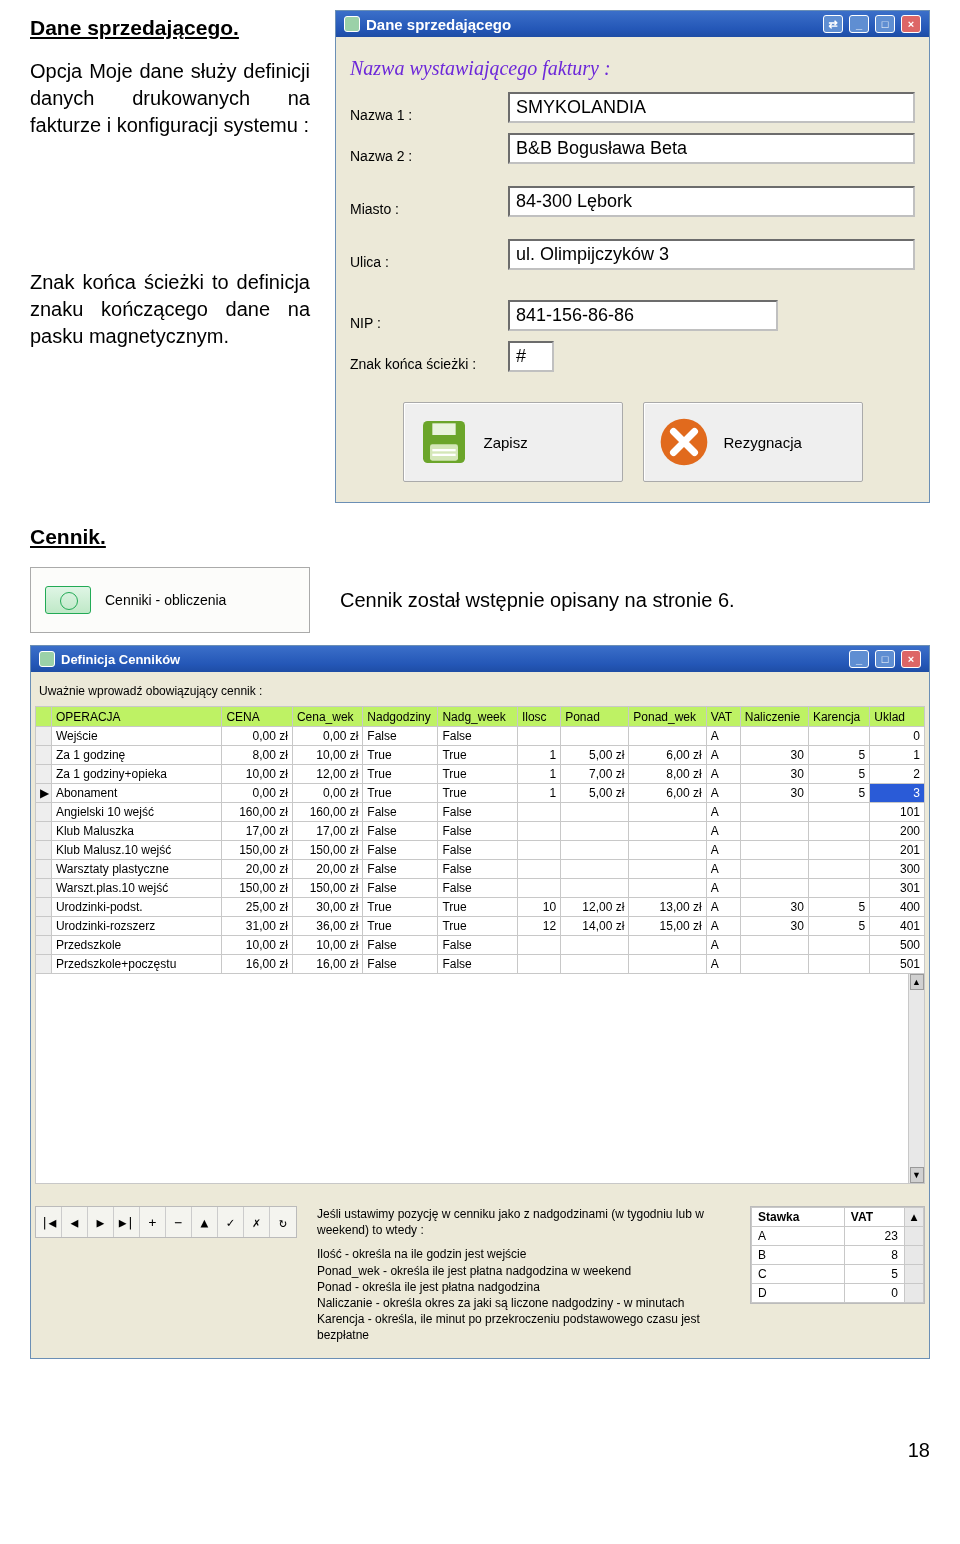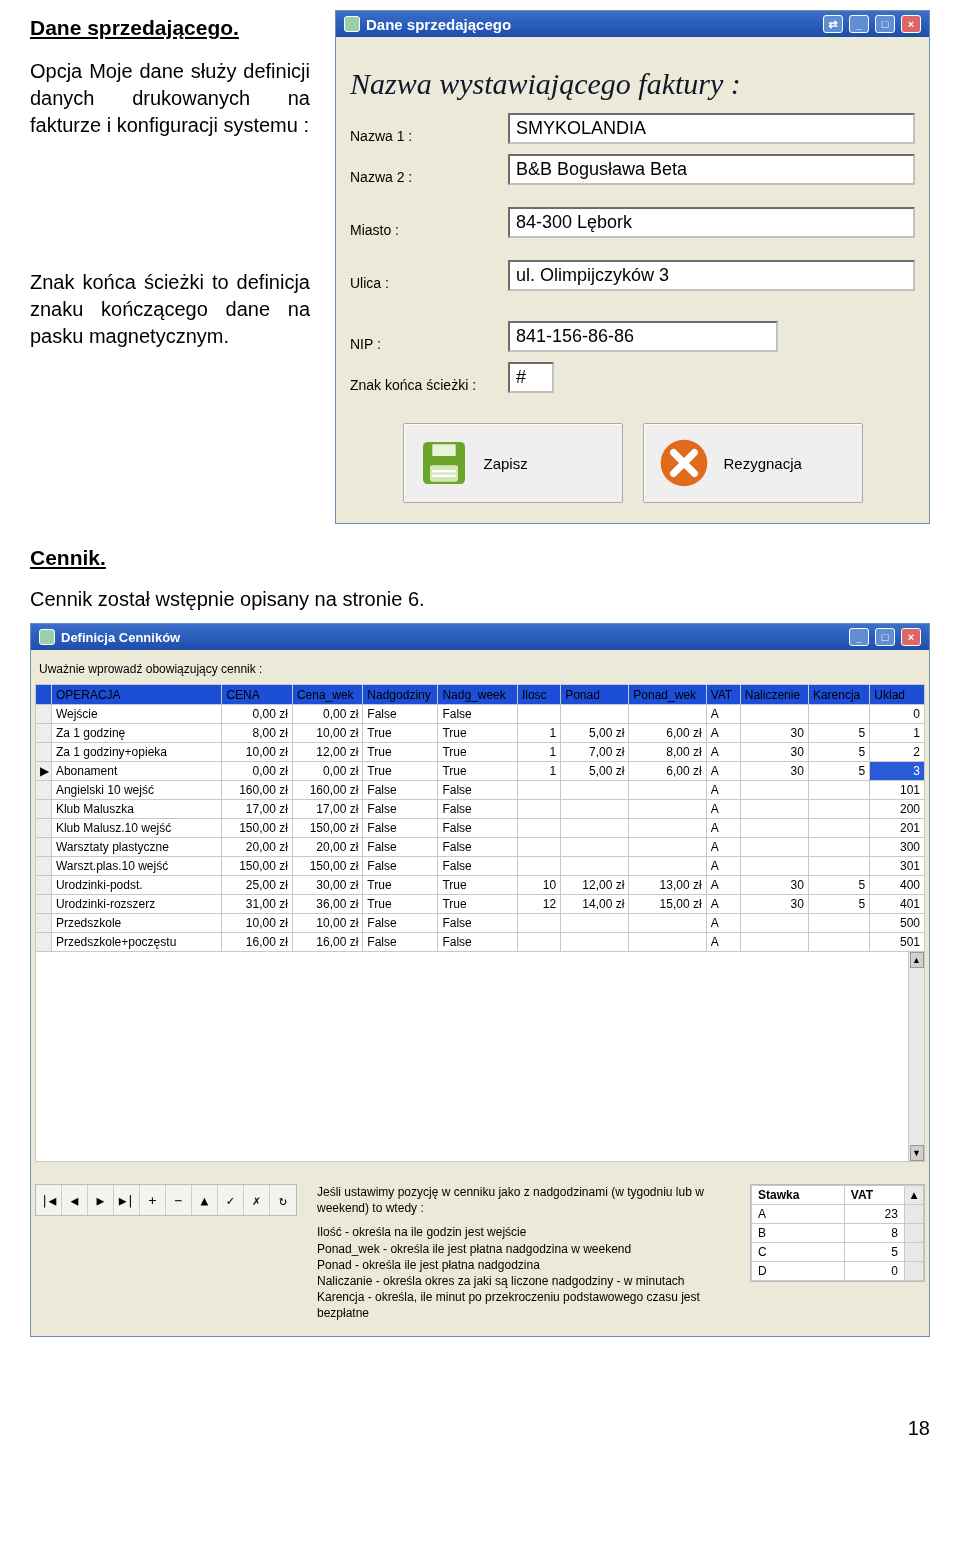--- a/index.html
+++ b/index.html
@@ -7,39 +7,39 @@
   .top-row { display:flex; gap:25px; }
   .left-col { width:280px; padding-top:6px;}
   .h-underline { text-decoration:underline; font-weight:bold; font-size:21px; margin:0 0 18px 0; }
   .para { font-size:20px; text-align:justify; line-height:1.35; margin:0 0 130px 0;}
   .para2 { font-size:20px; text-align:justify; line-height:1.35; margin:0;}
   .win { border:1px solid #6b8fb5; background:#ece9d8; width:100%; }
   .titlebar { background:linear-gradient(to bottom,#3b6fc9 0%,#2457b7 70%,#1e4da5 100%); color:#fff; padding:4px 8px; display:flex; align-items:center; gap:6px; font-size:15px; font-weight:bold; }
   .titlebar .spacer{flex:1;}
   .tbtn { width:20px; height:18px; background:#5f8ed2; border:1px solid #fff; border-radius:3px; display:inline-flex; align-items:center; justify-content:center; font-size:11px; color:#fff;}
   .body-area { padding:10px 14px; }
-  .nazwa { color:#0f172a; font-style:italic; font-family:"Times New Roman", serif; font-size:30px; margin:20px 0 12px 0;}
+  .nazwa { color:#6d28d9; font-style:italic; font-family:"Times New Roman", serif; font-size:20px; margin:10px 0 12px 0;}
   .frow { display:flex; align-items:flex-end; margin:10px 0; gap:8px; }
   .frow label { width:150px; font-size:14px; }
   .tinput { flex:1; border:2px inset #c0c0c0; background:#fff; padding:3px 6px; font-size:18px; font-family:Tahoma,sans-serif; }
   .short { flex:0 0 46px; text-align:left;}
   .btns { display:flex; justify-content:center; gap:20px; margin:30px 0 10px 0;}
   .bigbtn { width:220px; height:80px; border:1px solid #aaa; background:#efefef; display:flex; align-items:center; gap:10px; padding:0 10px; font-size:15px; border-radius:2px; box-shadow:1px 1px 0 #fff inset;}
   .icon { width:60px; height:60px; display:flex; align-items:center; justify-content:center; }
   .cennik-row { display:flex; align-items:center; gap:30px; margin:18px 0 12px 0;}
   .cennik-box { width:280px; border:1px solid #aaa; padding:18px 14px; display:flex; align-items:center; gap:14px; background:#fcfcfa;}
   .money-icon{width:46px;height:28px;border:1px solid #2a5;background:linear-gradient(#dff5e5,#bfe8c7);border-radius:3px;position:relative;}
   .money-icon::after{content:"";position:absolute;left:14px;top:5px;width:16px;height:16px;border:1px solid #2a5;border-radius:50%;}
   .defwin { border:1px solid #6b8fb5; background:#ece9d8; margin-top:6px; }
   .defwin .titlebar{font-size:13px;}
   .defbody{padding:10px 4px 14px 4px;}
   .instr{font-size:12px; margin:2px 4px 8px 4px;}
   table.grid { border-collapse:collapse; width:100%; background:#fff; font-size:12px; table-layout:fixed;}
   table.grid th, table.grid td { border:1px solid #c8c8c8; padding:2px 4px; overflow:hidden; white-space:nowrap; text-overflow:clip;}
-  table.grid th { background:#1d4ed8; font-weight:normal; text-align:left; height:20px;}
+  table.grid th { background:#bef264; font-weight:normal; text-align:left; height:20px;}
   table.grid td.r { text-align:right; }
   .row-marker{width:12px;}
   .blank-area { height:210px; border:1px solid #c8c8c8; border-top:none; background:#fff; position:relative;}
   .vscroll{position:absolute;right:0;top:0;bottom:0;width:16px;background:#e8e8e8;border-left:1px solid #c8c8c8;}
   .vsbtn{width:14px;height:16px;background:#d0d0d0;border:1px solid #999;margin:0 auto;font-size:9px;text-align:center;line-height:14px;}
   .footer-row{display:flex;gap:20px;margin-top:22px;align-items:flex-start;}
   .navgrp{display:flex;border:1px solid #bbb;background:#f4f4ef;}
   .navbtn{width:26px;height:30px;border-right:1px solid #ccc;display:flex;align-items:center;justify-content:center;background:#f4f4ef;font-size:13px;font-family:monospace;color:#000;}
   .navbtn:last-child{border-right:none;}
   .help-text{flex:1;font-size:12px;line-height:1.35;}
@@ -123,20 +123,24 @@
           <span>Rezygnacja</span>
         </div>
       </div>
     </div>
   </div>
 </div>
 
 <p class="h-underline" style="margin-top:22px;">Cennik.</p>
 
 <div class="cennik-row">
+  <div class="cennik-box">
+    <span class="money-icon"></span>
+    <span>Cenniki - obliczenia</span>
+  </div>
   <span style="font-size:20px;">Cennik został wstępnie opisany na stronie 6.</span>
 </div>
 
 <div class="defwin">
   <div class="titlebar">
     <span class="sysicon"></span>
     <span>Definicja Cenników</span>
     <span class="spacer"></span>
     <span class="tbtn">_</span>
     <span class="tbtn">□</span>

